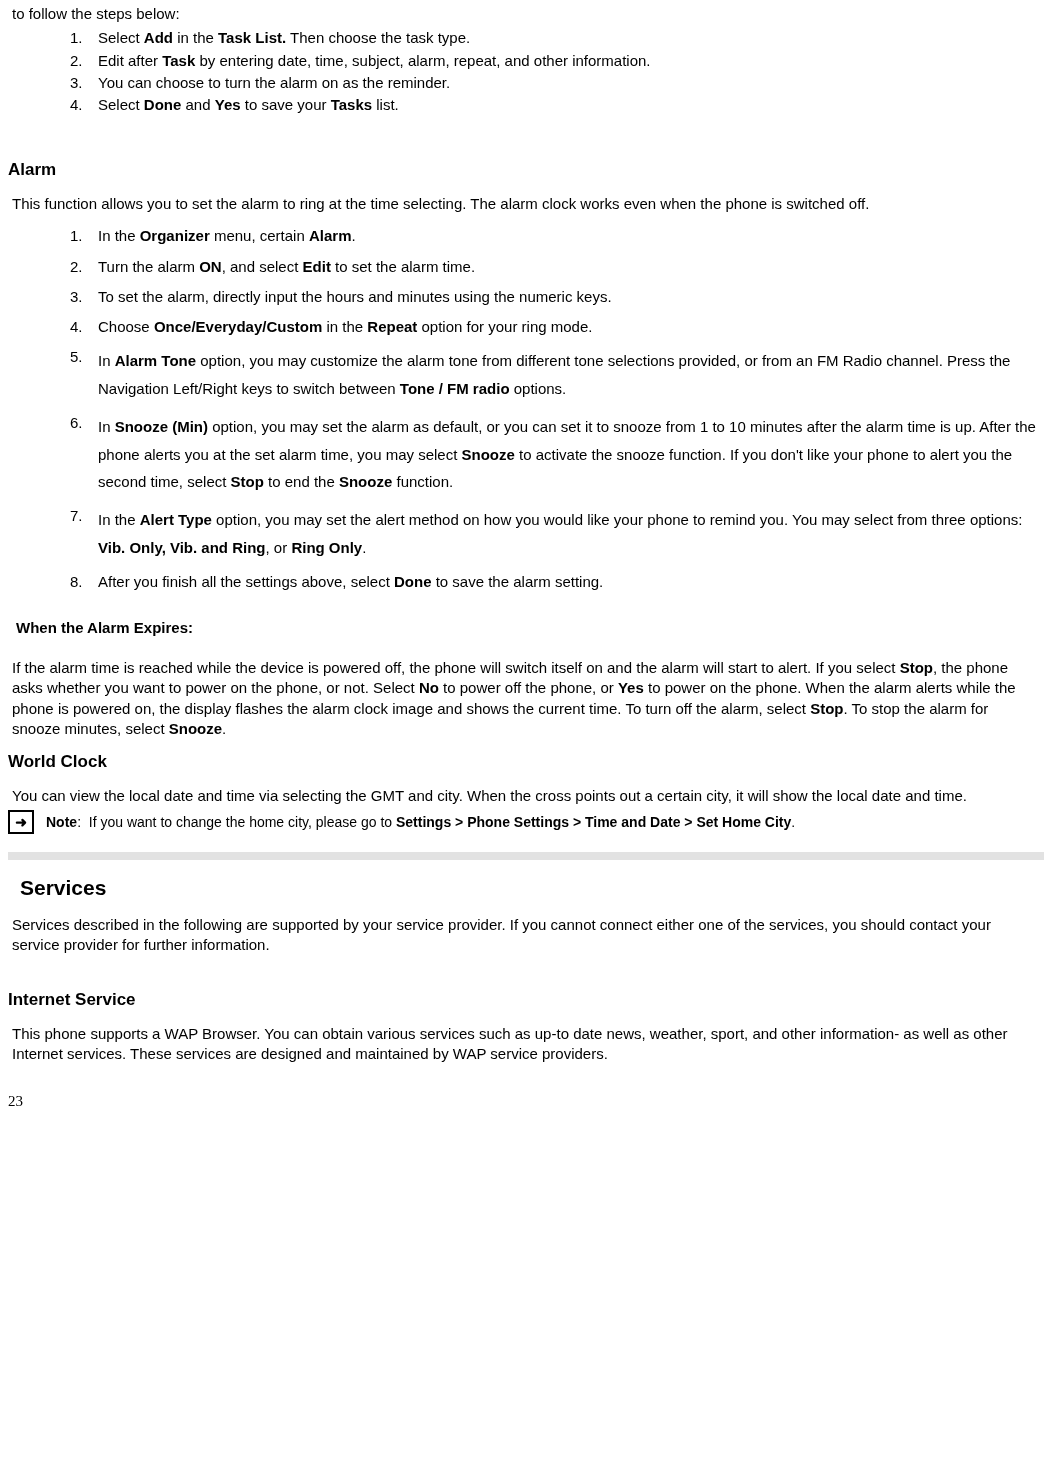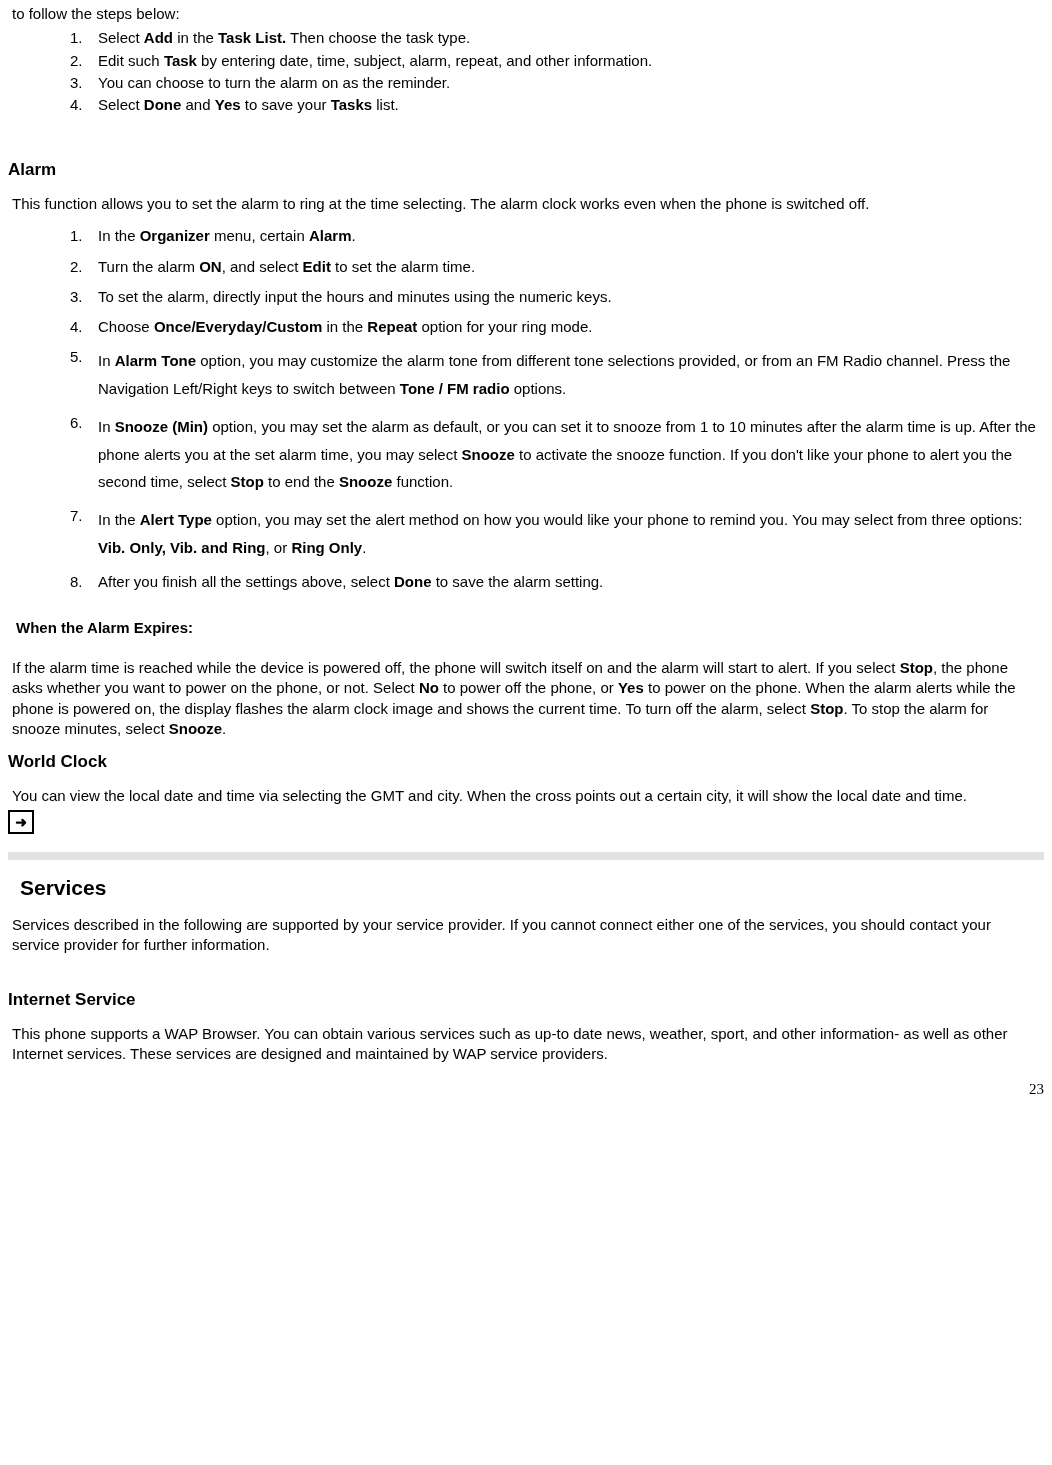--- a/index.html
+++ b/index.html
@@ -89,40 +89,40 @@
       height: 20px;
       border: 2px solid #000;
       display: flex;
       align-items: center;
       justify-content: center;
       font-size: 14px;
       line-height: 1;
       font-weight: bold;
     }
     .page-num {
-      text-align: right;
+      text-align: left;
       font-family: "Times New Roman", serif;
       font-size: 15px;
-      margin-top: 14px;
+      margin-top: 26px;
     }
     b { font-weight: bold; }
   </style>
 </head>
 <body>
 
 <p>to follow the steps below:</p>
 
 <div class="ol">
   <div class="li">
     <span class="li-num">1.</span>
     <span class="li-text"><span>Select </span><b>Add</b><span> in the </span><b>Task List.</b><span> Then choose the task type.</span></span>
   </div>
   <div class="li">
     <span class="li-num">2.</span>
-    <span class="li-text"><span>Edit such </span><b>Task</b><span> by entering date, time, subject, alarm, repeat, and other information.</span></span>
+    <span class="li-text"><span>Edit after </span><b>Task</b><span> by entering date, time, subject, alarm, repeat, and other information.</span></span>
   </div>
   <div class="li">
     <span class="li-num">3.</span>
     <span class="li-text">You can choose to turn the alarm on as the reminder.</span>
   </div>
   <div class="li">
     <span class="li-num">4.</span>
     <span class="li-text"><span>Select </span><b>Done</b><span> and </span><b>Yes</b><span> to save your </span><b>Tasks</b><span> list.</span></span>
   </div>
 </div>
@@ -175,20 +175,21 @@
 <p><span>If the alarm time is reached while the device is powered off, the phone will switch itself on and the alarm will start to alert. If you select </span><b>Stop</b><span>, the phone asks whether you want to power on the phone, or not. Select </span><b>No</b><span> to power off the phone, or </span><b>Yes</b><span> to power on the phone. When the alarm alerts while the phone is powered on, the display flashes the alarm clock image and shows the current time. To turn off the alarm, select </span><b>Stop</b><span>. To stop the alarm for snooze minutes, select </span><b>Snooze</b><span>.</span></p>
 
 <div class="spacer-sm"></div>
 <h2>World Clock</h2>
 <div class="spacer-sm"></div>
 <p>You can view the local date and time via selecting the GMT and city. When the cross points out a certain city, it will show the local date and time.</p>
 
 <div class="block"></div>
 <div class="note-row">
   <span class="note-icon">➜</span>
+  <span><b>Note</b><span>:</span>&nbsp;&nbsp;<span>If you want to change the home city, please go to </span><b>Settings &gt; Phone Settings &gt; Time and Date &gt; Set Home City</b><span>.</span></span>
 </div>
 
 <div class="hr-gray"></div>
 
 <h1>Services</h1>
 <p>Services described in the following are supported by your service provider. If you cannot connect either one of the services, you should contact your service provider for further information.</p>
 
 <div class="spacer-lg"></div>
 <h2>Internet Service</h2>
 <div class="spacer-sm"></div>

